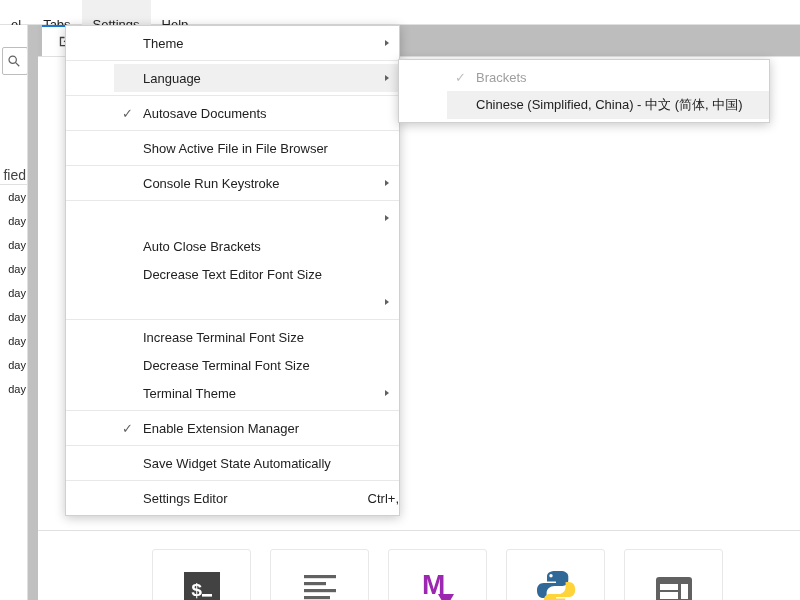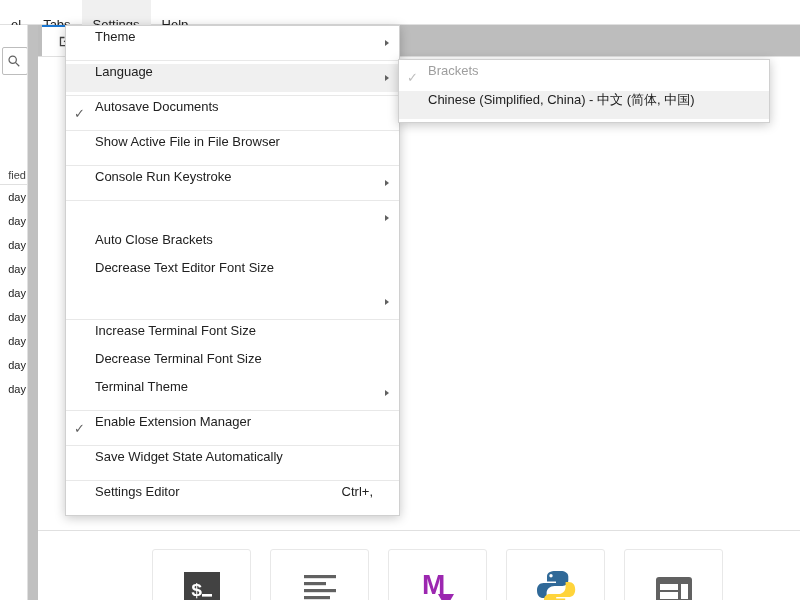--- a/index.html
+++ b/index.html
@@ -31,21 +31,21 @@
   .fb-toolbar {
     position: absolute; top: 18px; left: 0; width: 28px; height: 38px;
   }
   .fb-search {
     position: absolute; top: 4px; left: 2px; width: 26px; height: 28px;
     border: 1px solid #bdbdbd; border-radius: 2px; background: #fff;
   }
   .fb-search svg { position: absolute; top: 6px; left: 4px; }
   .fb-header {
     position: absolute; top: 140px; left: 0; width: 28px; height: 20px;
-    font-size: 11px; color: #424242; text-align: right;
+    font-size: 14px; color: #424242; text-align: right;
     padding-right: 2px; line-height: 20px; overflow: hidden;
     border-bottom: 1px solid #e0e0e0;
   }
   .fb-row {
     position: absolute; left: 0; width: 28px; height: 24px;
     font-size: 11px; color: #212121; text-align: right;
     padding-right: 2px; line-height: 24px; overflow: hidden; white-space: nowrap;
   }
   .panel-scroll {
     position: absolute; top: 25px; left: 28px; width: 10px; height: 575px;
@@ -91,23 +91,23 @@
   
   .menu {
     position: absolute; top: 25px; left: 65px; width: 335px;
     background: #ffffff;
     border: 1px solid #d0d0d0;
     box-shadow: 0 2px 10px rgba(0,0,0,0.22);
     z-index: 50;
     padding: 3px 0 3px 0;
   }
   .mi {
-    position: relative; height: 28px; display: flex; 
+    position: relative; height: 28px; display: flex; align-items: center;
     font-size: 13px; color: #212121; cursor: default;
-    padding-left: 29px; padding-right: 26px;
+    padding-left: 29px; padding-right: 0; margin-left: 48px;
   }
   .mi.highlight { background: #f0f0f0; }
   .mi .check {
     position: absolute; left: 8px; top: 0; height: 28px;
     display: flex; align-items: center; font-size: 13px; color: #616161;
   }
   .mi .label { flex: 1; white-space: nowrap; }
   .mi .shortcut { font-size: 13px; color: #212121; margin-left: 16px; white-space: nowrap; }
   .mi .arrow {
     position: absolute; right: 10px; top: 0; height: 28px;

